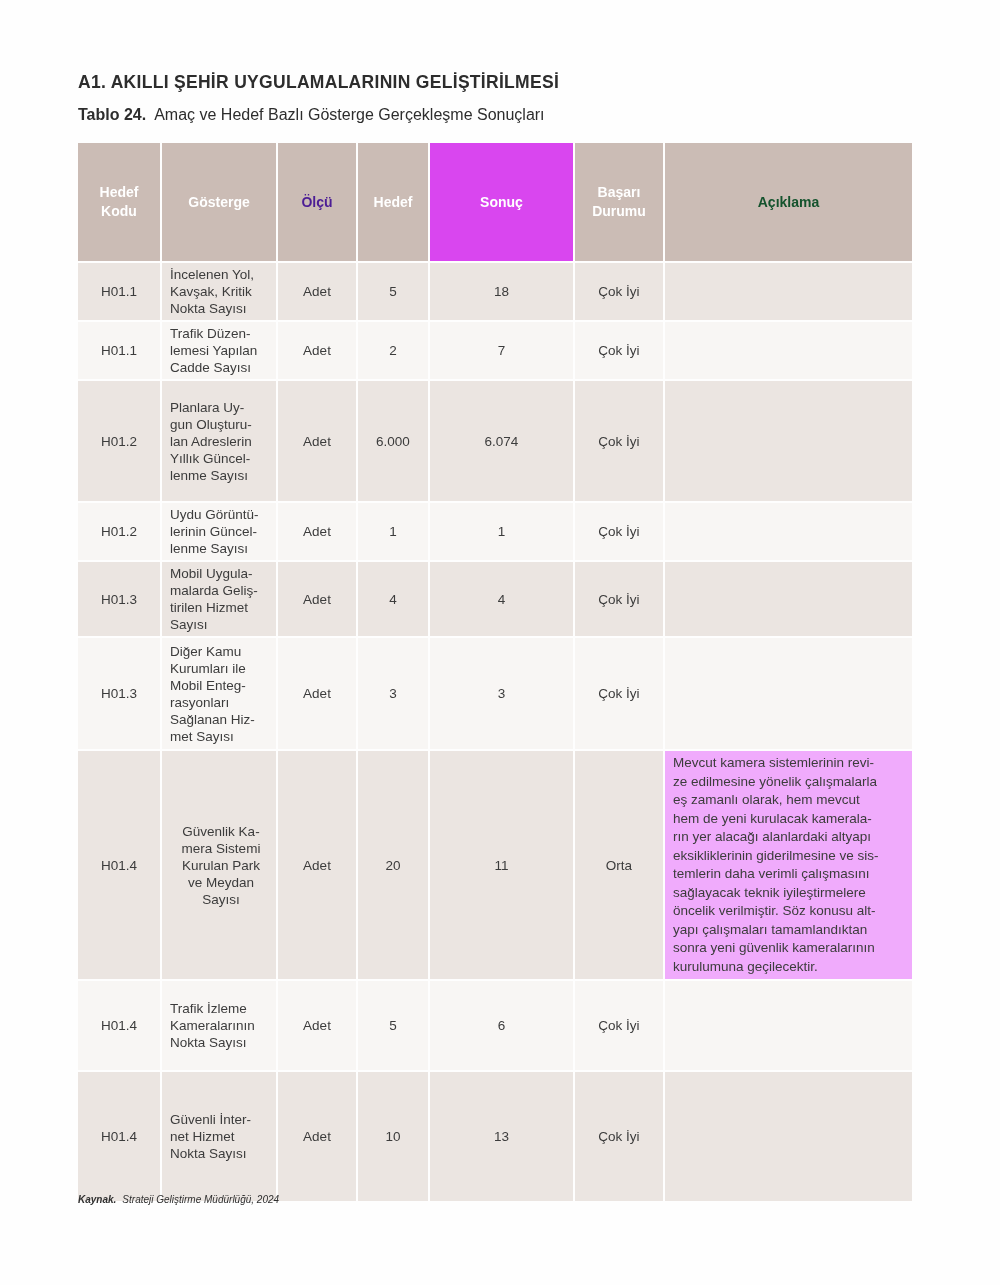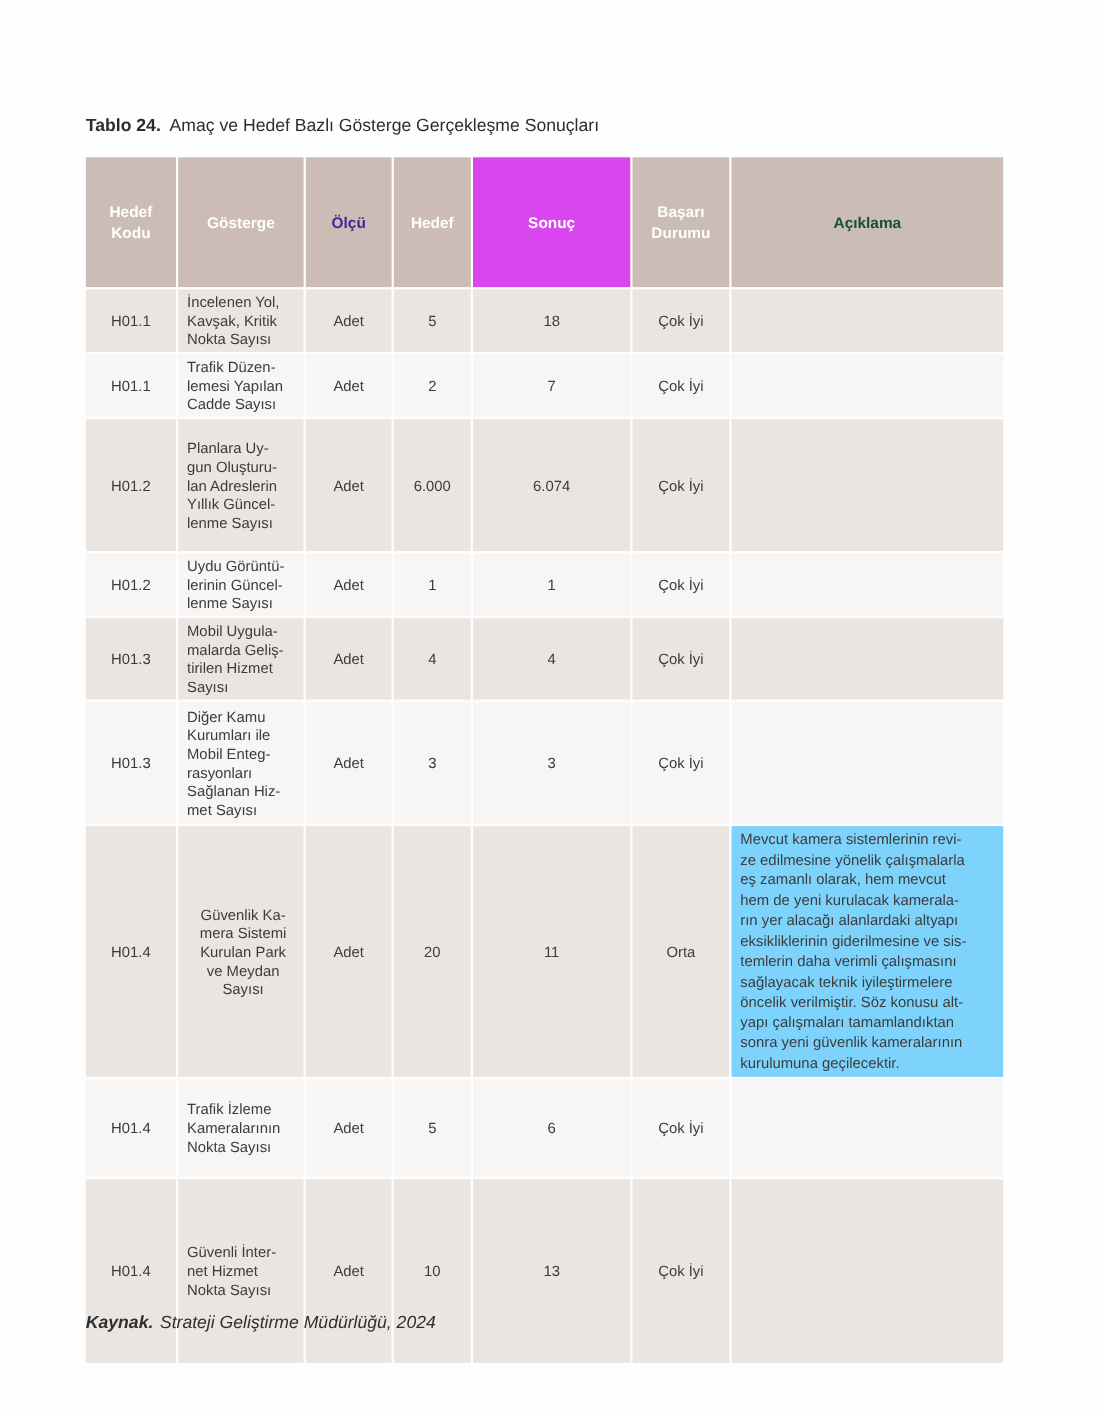--- a/index.html
+++ b/index.html
@@ -71,28 +71,28 @@
   }
   
   tbody tr:nth-child(1) td { height: 53px; }
   tbody tr:nth-child(2) td { height: 54px; }
   tbody tr:nth-child(3) td { height: 120px; }
   tbody tr:nth-child(4) td { height: 54px; }
   tbody tr:nth-child(5) td { height: 70px; }
   tbody tr:nth-child(6) td { height: 111px; }
   tbody tr:nth-child(7) td { height: 221px; }
   tbody tr:nth-child(8) td { height: 89px; }
-  tbody tr:nth-child(9) td { height: 167px; }
+  tbody tr:nth-child(9) td { height: 129px; }
 
   .source-line {
     position: absolute;
     left: 78px;
     top: 1194px;
     font-style: italic;
-    font-size: 16px;
+    font-size: 10px;
     color: #2f2f2f;
   }
   .source-line .source-label { font-weight: bold; margin-right: 6px; }
 
   .page-footer {
     position: absolute;
     left: 36px;
     top: 1300px;
     display: flex;
     align-items: center;
@@ -113,20 +113,21 @@
     font-size: 15px;
     letter-spacing: 1.5px;
     padding-top: 2px;
   }
 </style>
 </head>
 <body>
 
 <div class="page" style="color: rgb(60, 60, 60);">
 
+  <h1 class="section-title">A1. AKILLI ŞEHİR UYGULAMALARININ GELİŞTİRİLMESİ</h1>
 
   <div class="table-caption">
     <span class="caption-label">Tablo 24.</span><span class="caption-text">Amaç ve Hedef Bazlı Gösterge Gerçekleşme Sonuçları</span>
   </div>
 
   <table class="results">
     <colgroup>
       <col style="width:82px">
       <col style="width:114px">
       <col style="width:78px">
@@ -225,21 +226,21 @@
           <td class="col-hedef-kodu" style="background: rgb(235, 229, 225);">H01.4</td>
           <td class="col-gosterge" style="background: rgb(235, 229, 225); text-align: center;">Güvenlik Ka-
 mera Sistemi
 Kurulan Park
 ve Meydan
 Sayısı</td>
           <td class="col-olcu" style="background: rgb(235, 229, 225);">Adet</td>
           <td class="col-hedef" style="background: rgb(235, 229, 225);">20</td>
           <td class="col-sonuc" style="background: rgb(235, 229, 225);">11</td>
           <td class="col-basari-durumu" style="background: rgb(235, 229, 225);">Orta</td>
-          <td class="col-aciklama" style="background: #7dd3fc;">Mevcut kamera sistemlerinin revi-
+          <td class="col-aciklama" style="background: #f0abfc;">Mevcut kamera sistemlerinin revi-
 ze edilmesine yönelik çalışmalarla
 eş zamanlı olarak, hem mevcut
 hem de yeni kurulacak kamerala-
 rın yer alacağı alanlardaki altyapı
 eksikliklerinin giderilmesine ve sis-
 temlerin daha verimli çalışmasını
 sağlayacak teknik iyileştirmelere
 öncelik verilmiştir. Söz konusu alt-
 yapı çalışmaları tamamlandıktan
 sonra yeni güvenlik kameralarının

